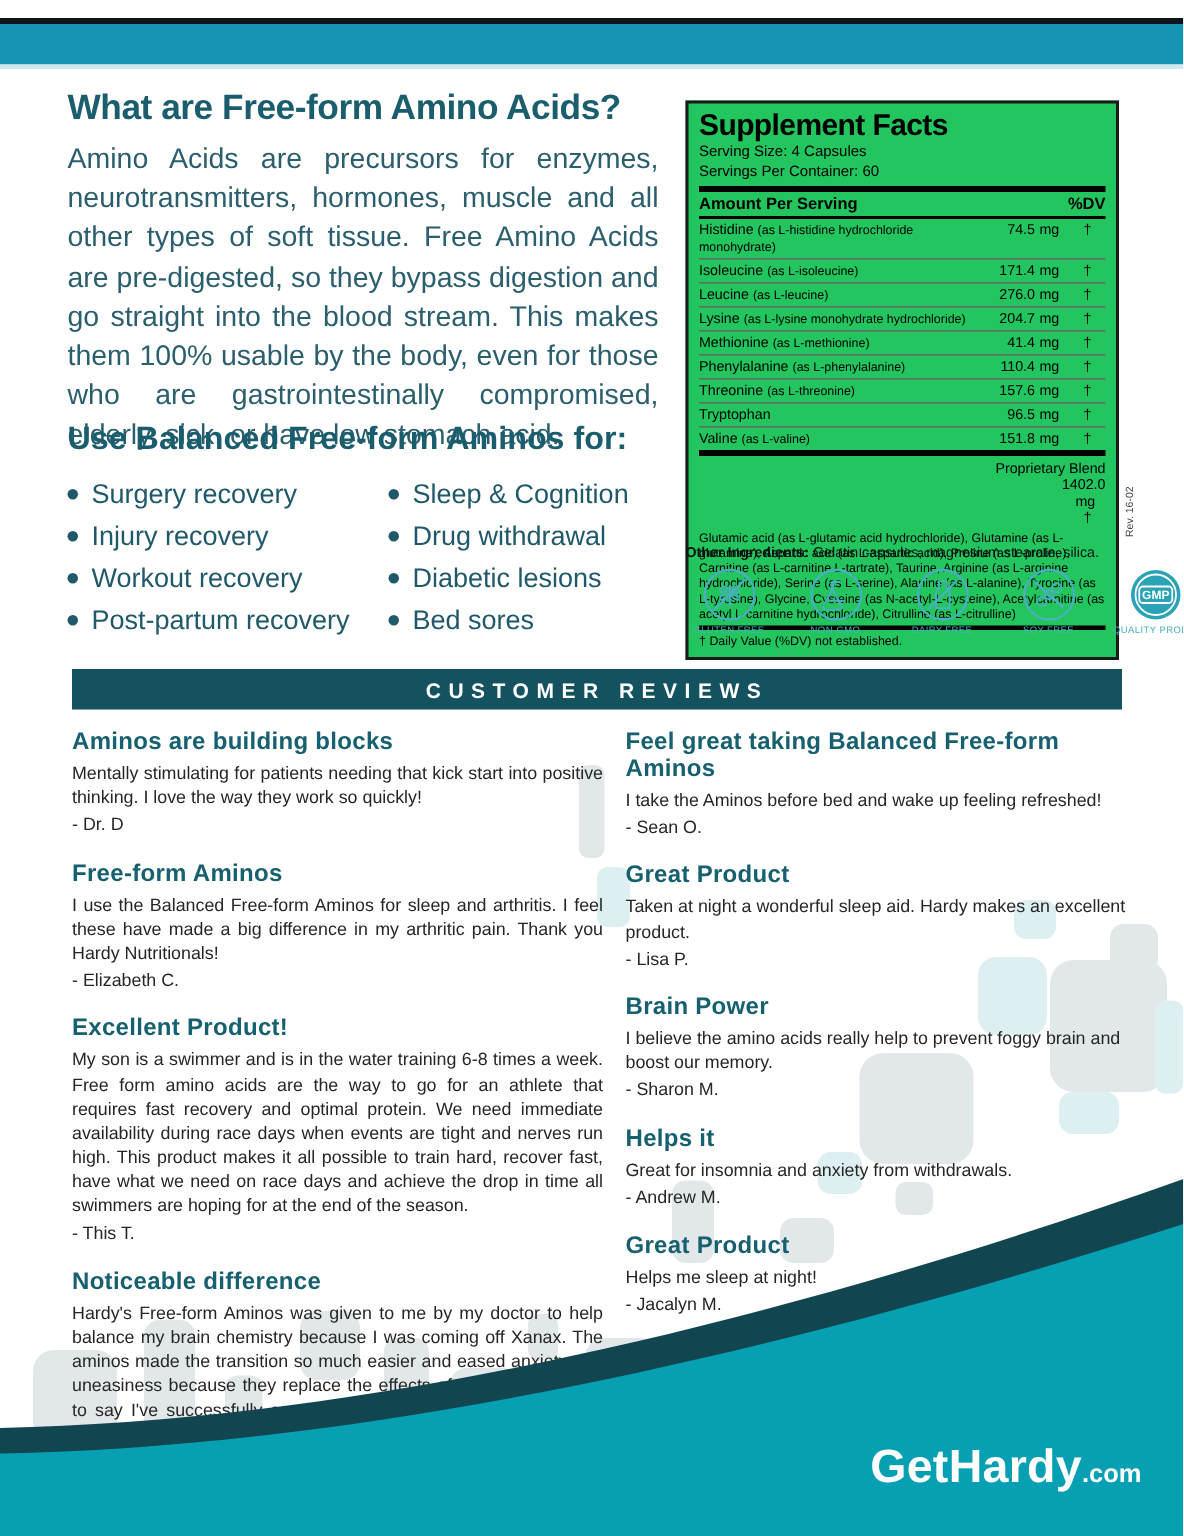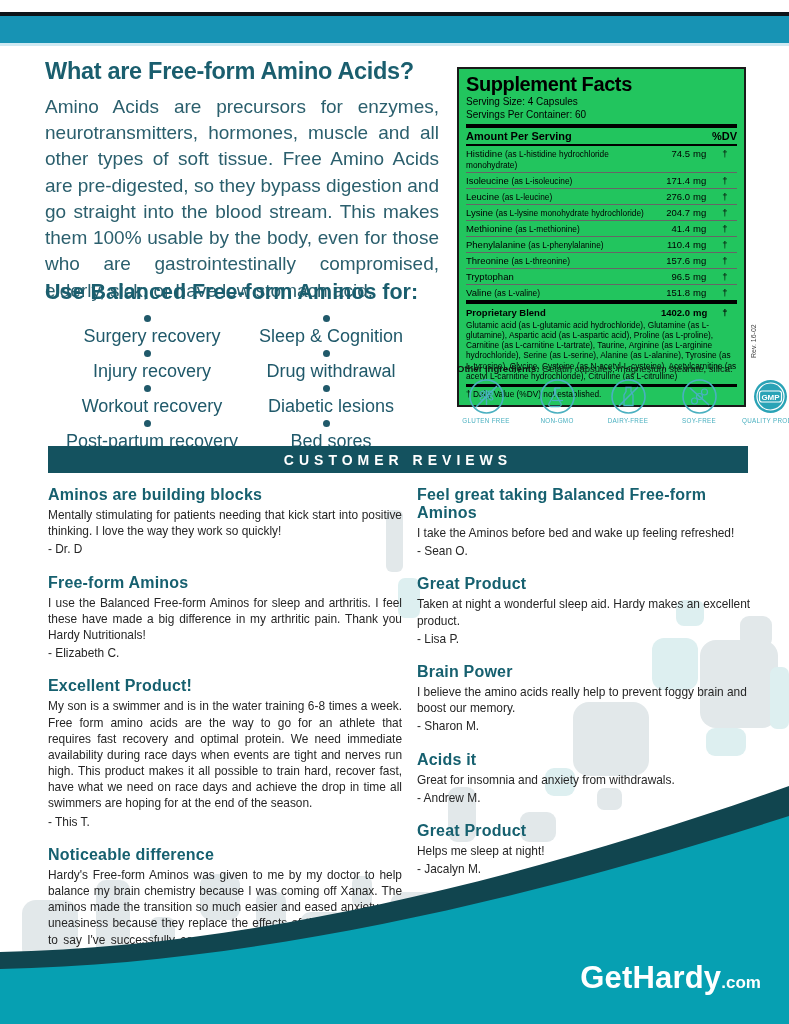--- a/index.html
+++ b/index.html
@@ -15,39 +15,39 @@
   .intro{position:absolute;left:45px;top:46px;width:394px;z-index:3;}
   .intro h1{font-size:23.5px;font-weight:bold;color:#1a5e6e;margin:0 0 9px 0;letter-spacing:-0.3px;}
   .intro p{font-size:19px;line-height:1.38;color:#2b5f6d;text-align:justify;margin:0;}
 
   
   .uses{position:absolute;left:45px;top:268px;width:402px;z-index:3;}
   .uses h2{font-size:21.5px;font-weight:bold;color:#1a5e6e;margin:0 0 10px 0;}
   .uses .cols{display:flex;}
   .uses ul{list-style:none;margin:0;padding:0;}
   .uses ul.c1{width:214px;}
-  .uses li{font-size:18px;color:#20596a;line-height:1.56;display:flex;align-items:center;flex-direction:column;}
+  .uses li{font-size:18px;color:#20596a;line-height:1.56;display:flex;align-items:center;}
   .dot{width:7px;height:7px;border-radius:50%;background:#20596a;margin-right:9px;flex:none;}
 
   
   .sf-box{position:absolute;left:457px;top:55px;width:289px;border:2px solid #1a1a1a;
           background:#22c55e;padding:5px 7px 6px 7px;box-sizing:border-box;z-index:3;color:#000;}
   .sf-title{font-size:20px;font-weight:900;letter-spacing:-0.4px;line-height:1.05;}
   .sf-serving{font-size:10px;line-height:1.3;}
   .sf-head{display:flex;justify-content:space-between;font-size:11px;font-weight:bold;
            padding:2px 0;border-top:4px solid #000;border-bottom:2px solid #000;margin-top:3px;}
   .sf-row{display:flex;align-items:baseline;font-size:9.5px;padding:2px 0;border-bottom:1px solid #666;}
   .sf-rows .sf-row:last-child{border-bottom:none;}
   .sf-name{flex:1;}
   .sf-detail{font-size:8.3px;}
   .sf-amt{width:46px;text-align:right;}
   .sf-unit{width:20px;padding-left:3px;}
   .sf-dv{width:24px;text-align:center;}
-  .sf-blend-row{display:flex;align-items:flex-end;font-size:9.5px;font-weight:bold;
-                padding:2.5px 0 1px 0;border-top:4px solid #000;}
+  .sf-blend-row{display:flex;align-items:flex-end;font-size:9.5px;font-weight:normal;
+                padding:2.5px 0 1px 0;border-top:4px solid #000;flex-direction:column;}
   .sf-blend-text{font-size:8.3px;line-height:1.24;padding:1px 0 3px 0;}
   .sf-foot{font-size:8.3px;border-top:3px solid #000;padding-top:2px;}
   .other-ing{position:absolute;left:457px;top:351px;width:300px;font-size:9.5px;color:#111;z-index:3;}
   .rev-note{position:absolute;left:750px;top:346px;font-size:7px;color:#444;
             transform:rotate(-90deg);transform-origin:left top;white-space:nowrap;z-index:3;}
 
   
   .badges{position:absolute;left:458px;top:366px;display:flex;gap:15px;z-index:3;}
   .badge{width:56px;text-align:center;}
   .badge svg{display:block;margin:0 auto;}
@@ -319,21 +319,21 @@
       <h3>Great Product</h3>
       <p class="body">Taken at night a wonderful sleep aid. Hardy makes an excellent product.</p>
       <p class="author">- Lisa P.</p>
     </div>
       <div class="review">
       <h3>Brain Power</h3>
       <p class="body">I believe the amino acids really help to prevent foggy brain and boost our memory.</p>
       <p class="author">- Sharon M.</p>
     </div>
       <div class="review">
-      <h3>Acids it</h3>
+      <h3>Helps it</h3>
       <p class="body">Great for insomnia and anxiety from withdrawals.</p>
       <p class="author">- Andrew M.</p>
     </div>
       <div class="review">
       <h3>Great Product</h3>
       <p class="body">Helps me sleep at night!</p>
       <p class="author">- Jacalyn M.</p>
     </div>
     </div>
 

